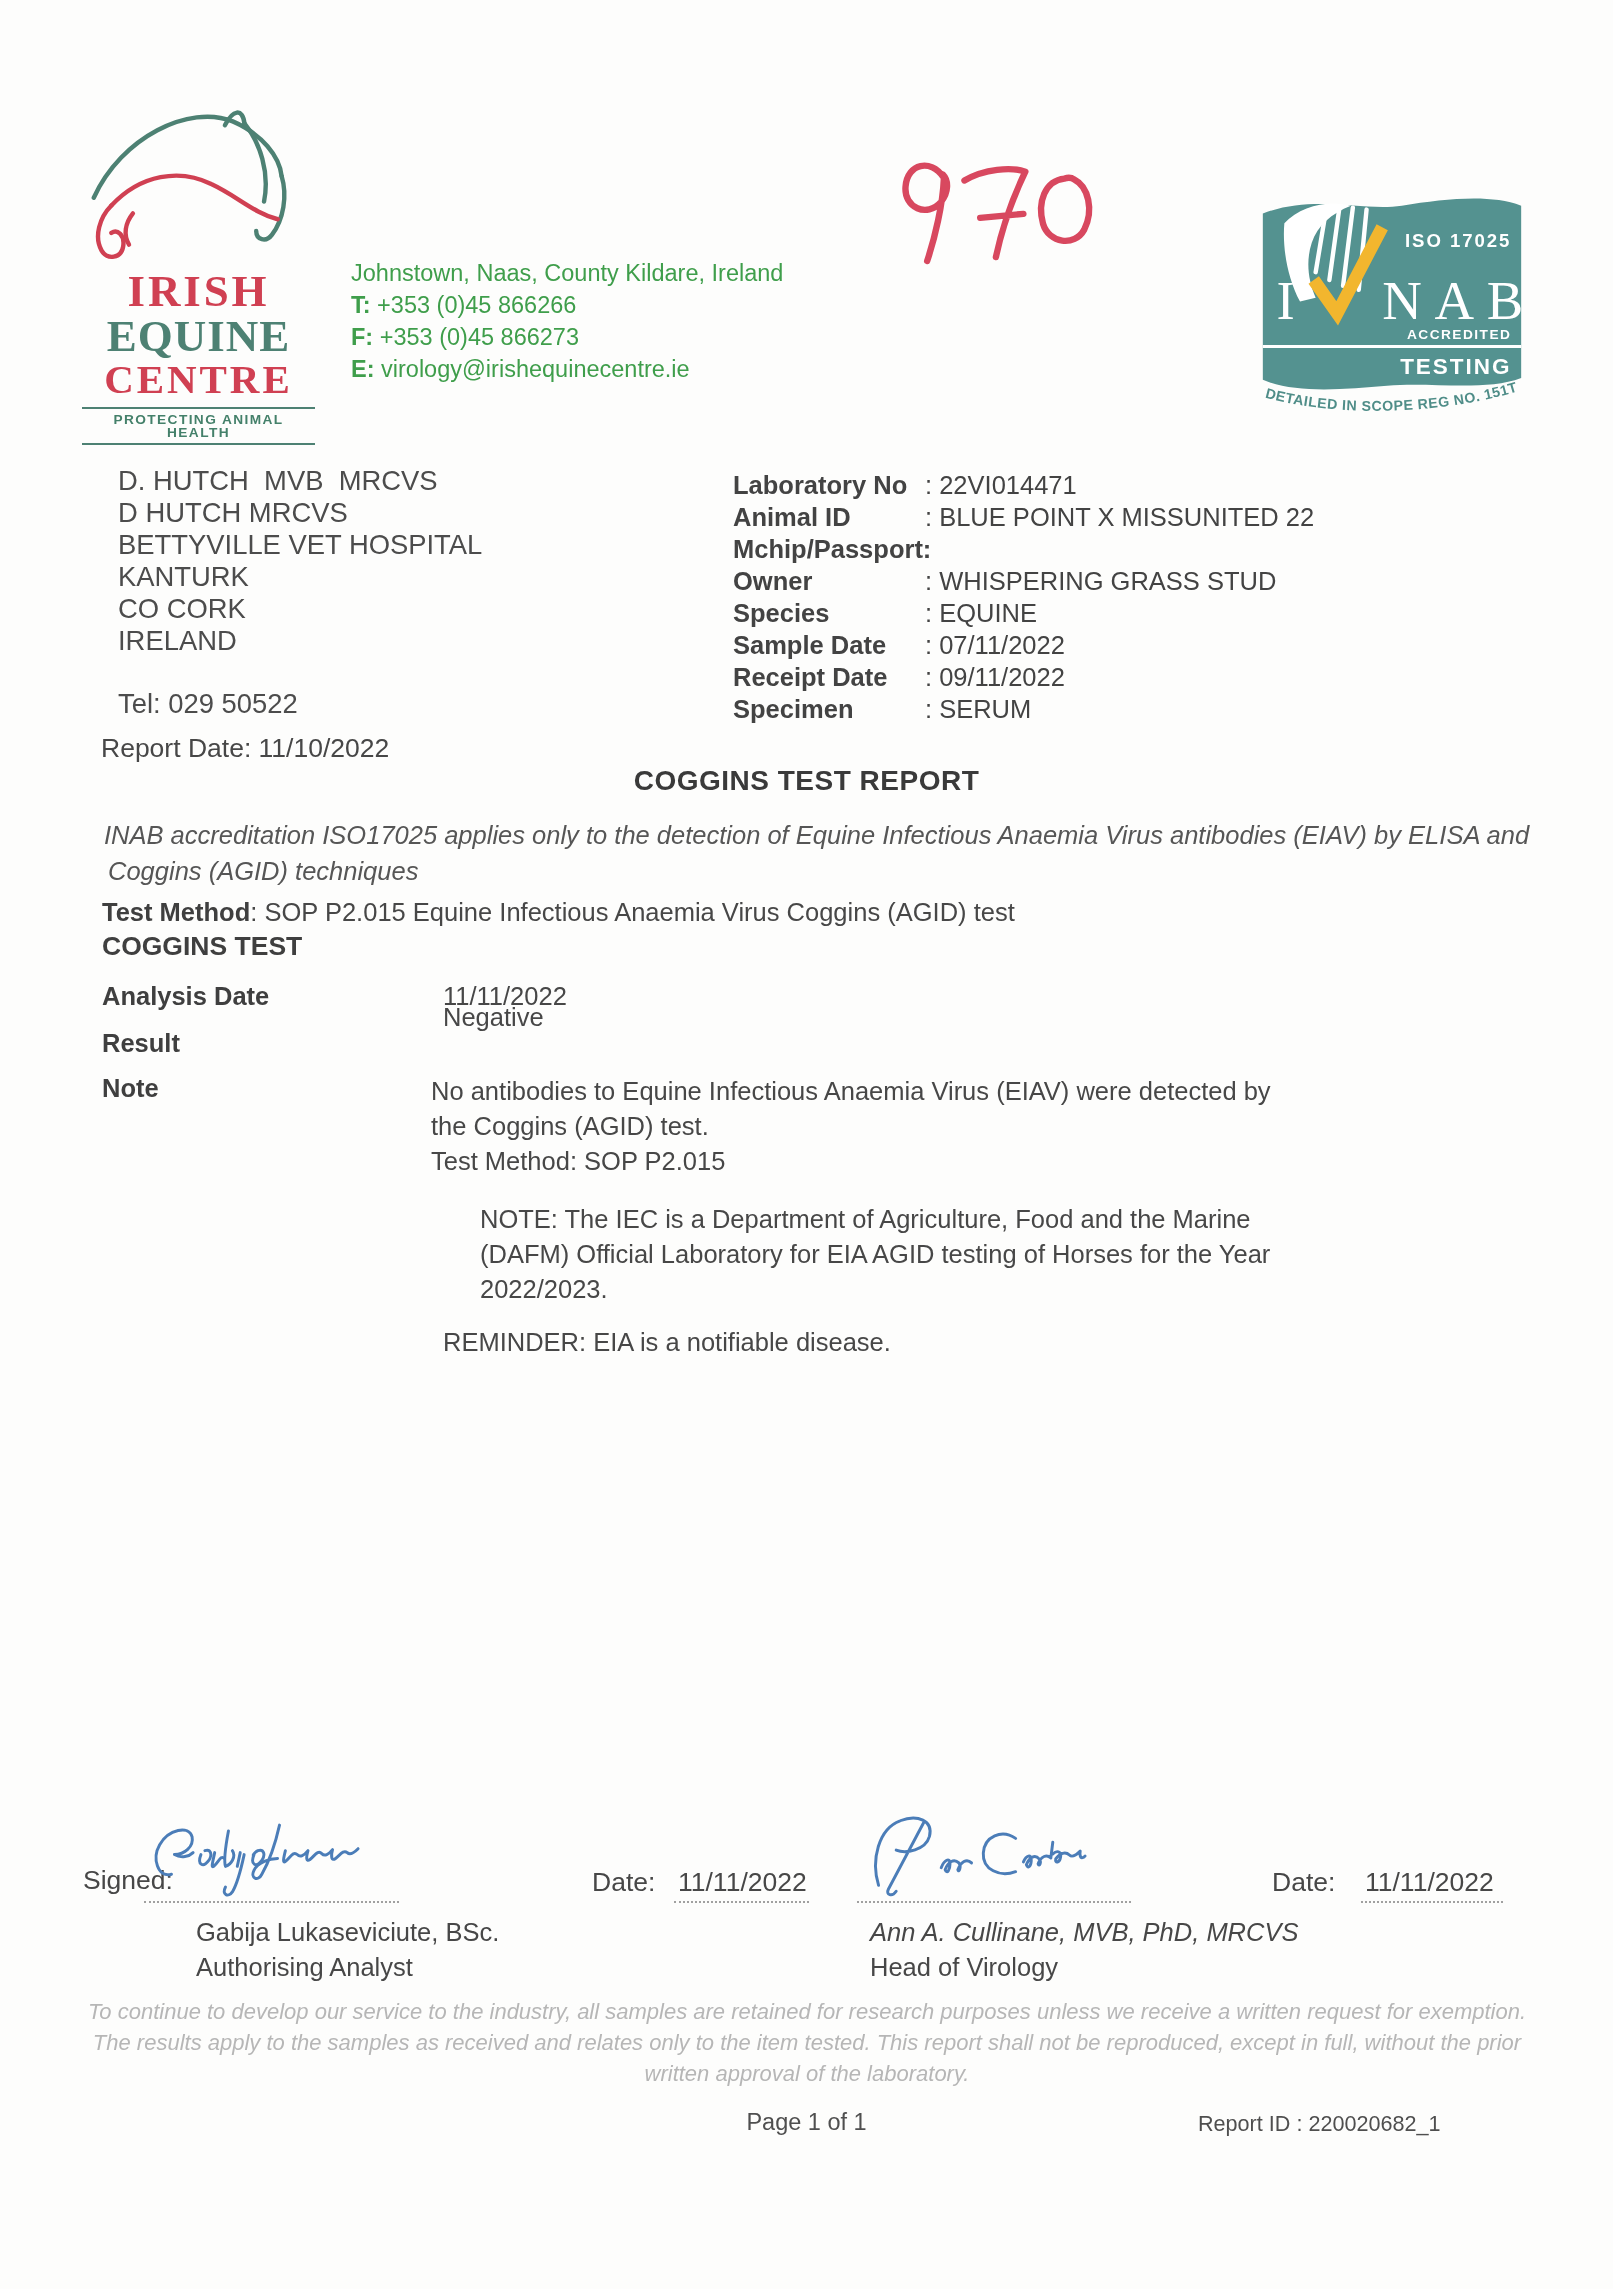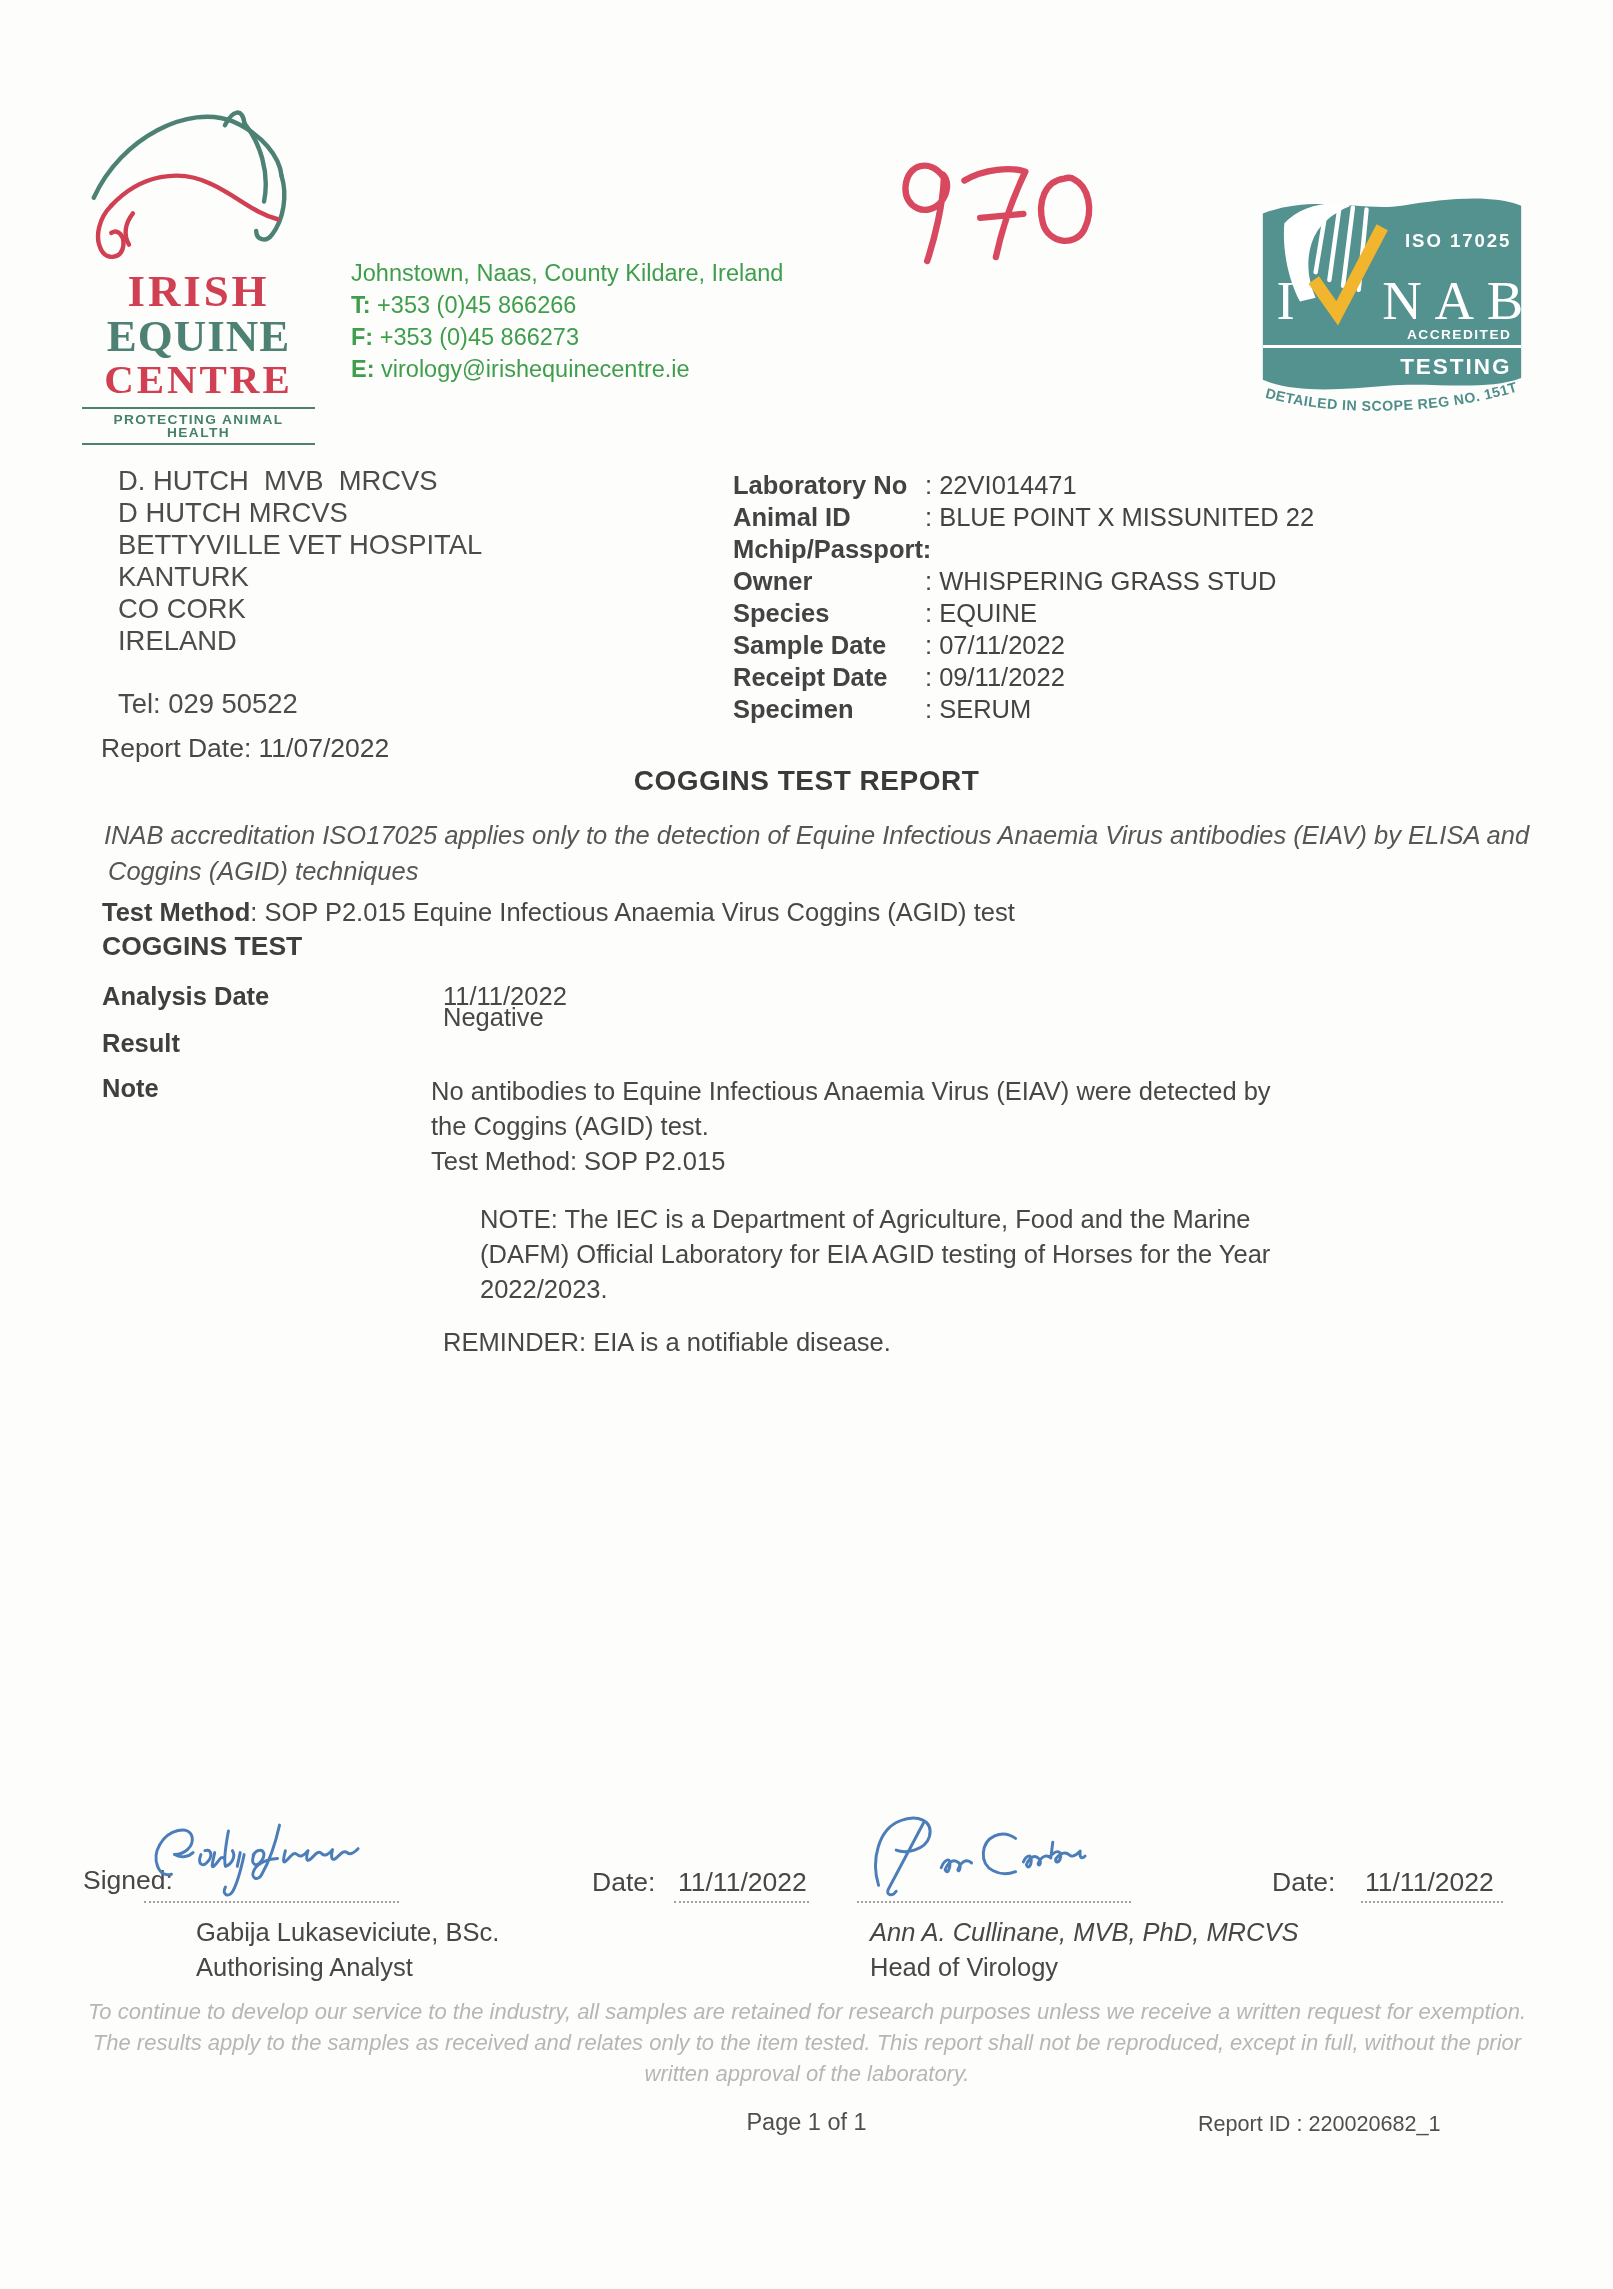--- a/index.html
+++ b/index.html
@@ -111,21 +111,21 @@
 
   <div class="abs addr" style="left:118px;top:465px;">
     <div class="pre">D. HUTCH  MVB  MRCVS</div>
     <div class="pre">D HUTCH MRCVS</div>
     <div class="pre">BETTYVILLE VET HOSPITAL</div>
     <div class="pre">KANTURK</div>
     <div class="pre">CO CORK</div>
     <div class="pre">IRELAND</div>
   </div>
   <div class="abs addr" style="left:118px;top:688px;">Tel: 029 50522</div>
-  <div class="abs body-text" style="left:101px;top:733px;font-size:26.5px;">Report Date: 11/07/2022</div>
+  <div class="abs body-text" style="left:101px;top:733px;font-size:26.5px;">Report Date: 11/10/2022</div>
 
   <div class="abs sample" style="left:733px;top:469px;">
     <div class="row">
         <span class="k">Laboratory No</span>
         <span>: 22VI014471</span>
       </div>
     <div class="row">
         <span class="k">Animal ID</span>
         <span>: BLUE POINT X MISSUNITED 22</span>
       </div>

